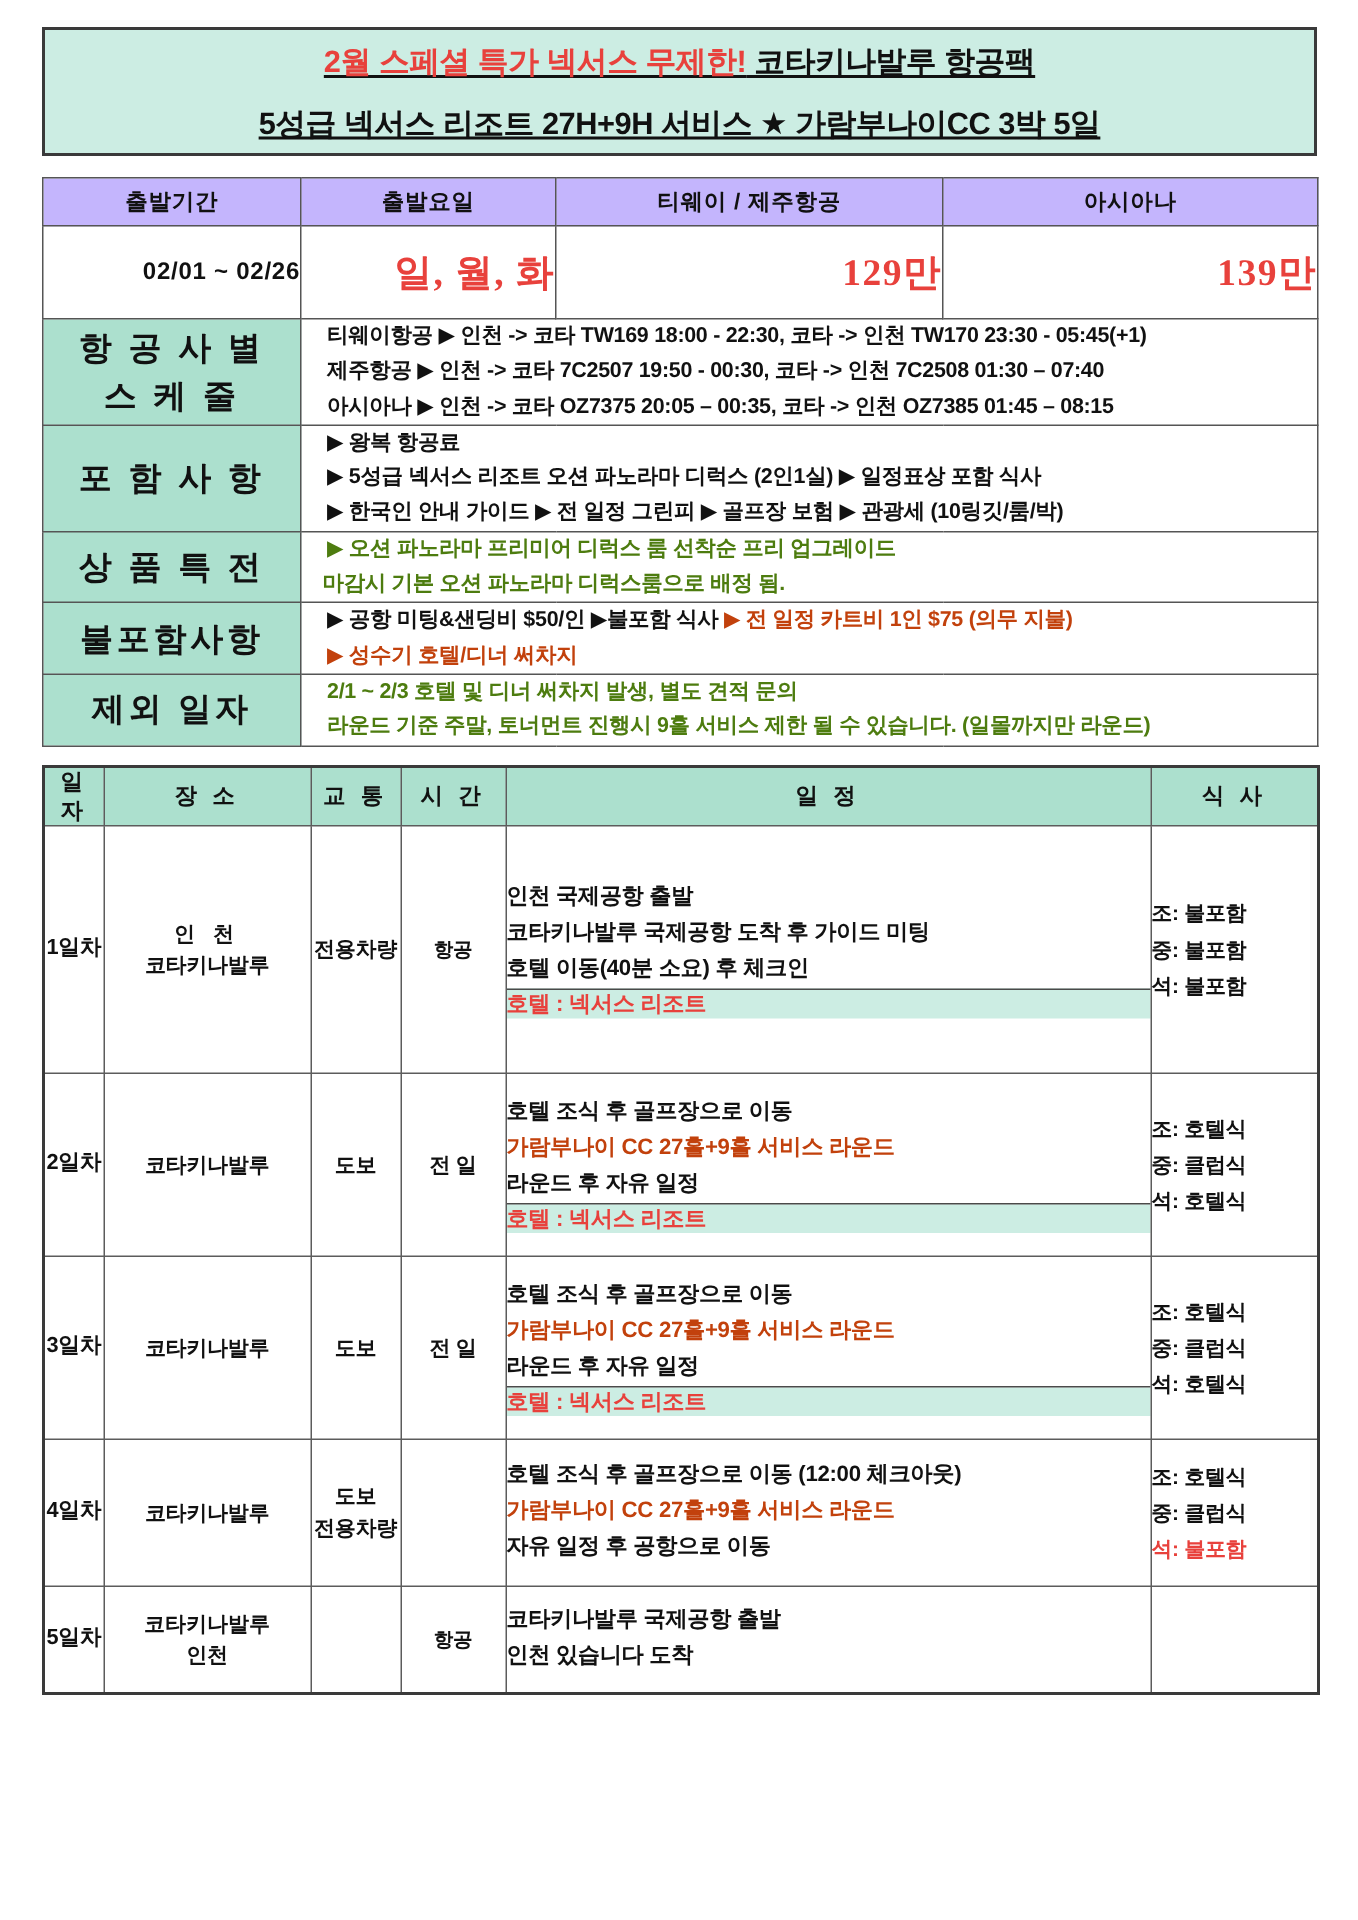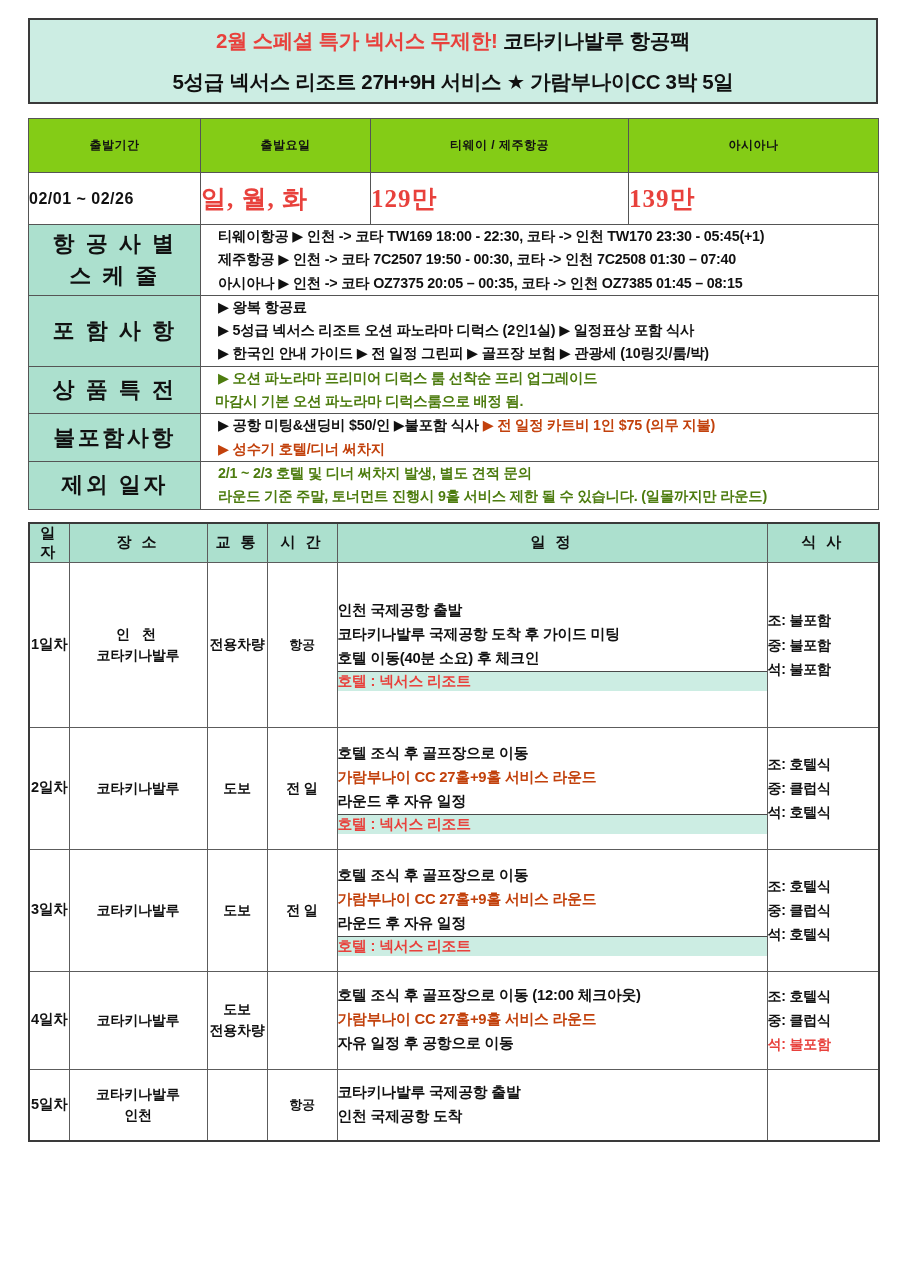--- a/index.html
+++ b/index.html
@@ -24,48 +24,49 @@
   
   .title-banner {
     border: 2px solid #3a3a3a;
     background: #CCEDE3;
     height: 86px;
     display: flex;
     flex-direction: column;
     align-items: center;
     justify-content: center;
     gap: 13px;
+    text-decoration: underline;
   }
   .title-line { font-size: 20.5px; font-weight: bold; letter-spacing: -0.3px; white-space: nowrap; }
   .title-line1 .red { color: #E8413C; }
   .title-line2 { color: #111; }
 
   
   .spec-table {
     width: 850px;
     border-collapse: collapse;
     margin-top: 14px;
     table-layout: fixed;
   }
   .spec-table td {
     border: 1px solid #555;
     padding: 0;
     vertical-align: middle;
   }
   .spec-head td {
-    background: #84cc16;
+    background: #c4b5fd;
     text-align: center;
-    height: 54px;
-    font-size: 12px;
+    height: 32px;
+    font-size: 15px;
     font-weight: bold;
     letter-spacing: 0.5px;
   }
   .spec-val td {
-    text-align: left;
-    height: 52px;
+    text-align: right;
+    height: 62px;
     background: #fff;
   }
   .val-dates { font-size: 16px; font-weight: bold; color: #111; letter-spacing: 0.5px; }
   .val-red { font-size: 25px; font-weight: bold; color: #E8413C; letter-spacing: 1px; font-family: Liberation Serif, serif; }
 
   .lbl-cell {
     background: #ACE0CE;
     text-align: center;
     font-size: 22px;
     font-weight: bold;
@@ -367,21 +368,21 @@
         <tr style="height:72px">
           <td class="cell-center cell-day">5일차</td>
           <td class="cell-center">
             <span class="place-top" style="letter-spacing:0">코타키나발루</span>
             <span>인천</span>
           </td>
           <td class="cell-center"></td>
           <td class="cell-center time-vtop">항공</td>
           <td class="sched-main">
             <div>코타키나발루 국제공항 출발</div>
-            <div>인천 국제공항 도착</div>
+            <div>인천 있습니다 도착</div>
           </td>
           <td class="meal-cell"></td>
         </tr>
 
       </tbody>
     </table>
   </div>
 
 </div>
 

